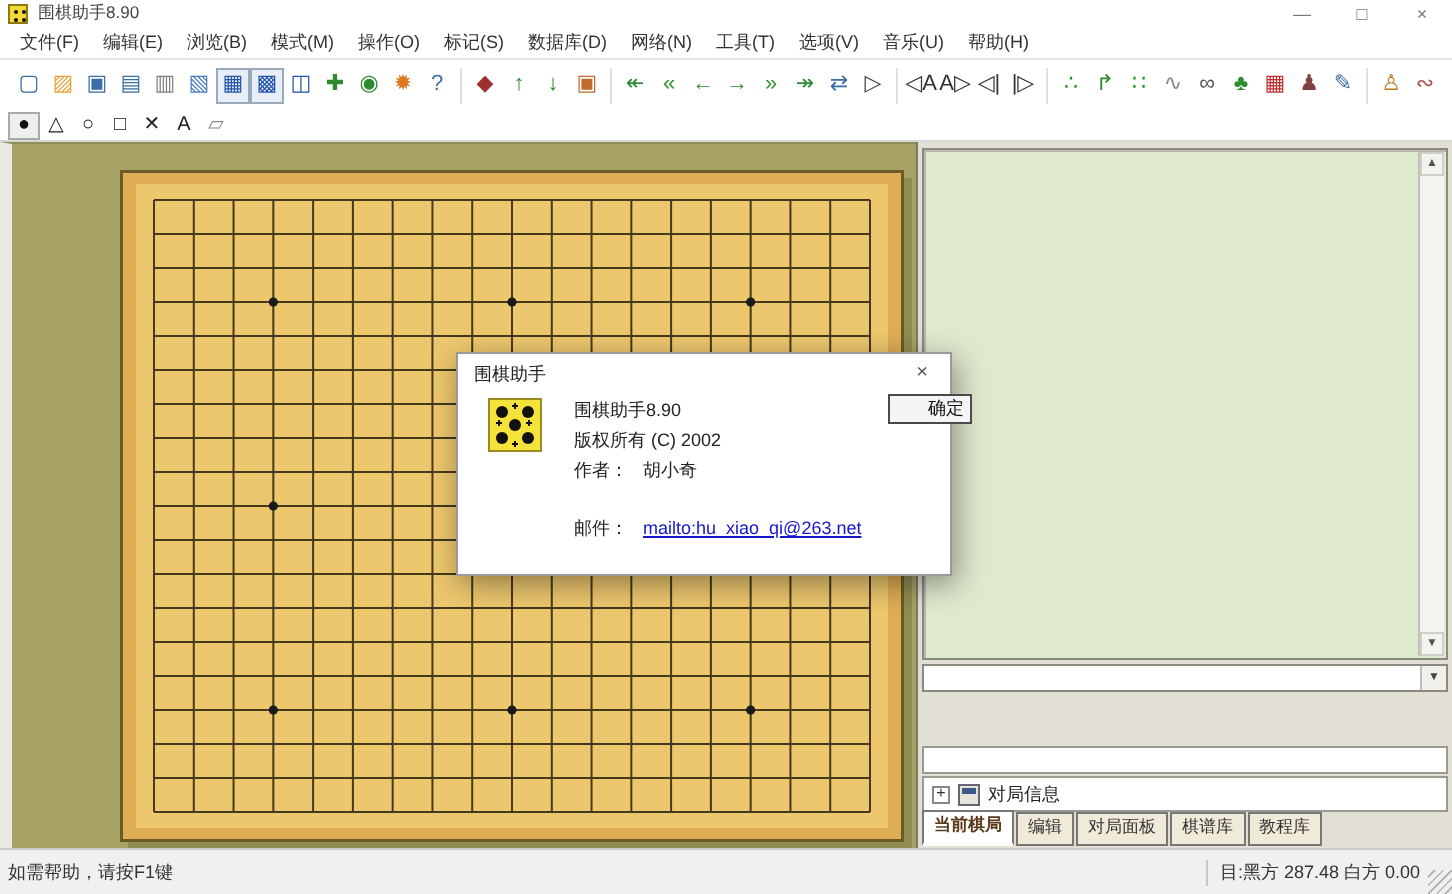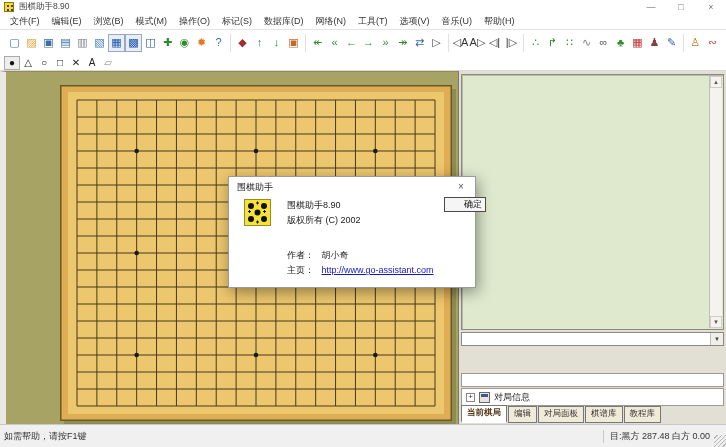--- a/index.html
+++ b/index.html
@@ -57,21 +57,21 @@
   #status-right span { border-left:1px solid #c8c8c8; padding:0 6px; white-space:nowrap; }
   #resize-grip { position:absolute; right:0; bottom:0; width:12px; height:12px;
     background:repeating-linear-gradient(135deg, transparent 0 2px, #b8b8b8 2px 3px); }
   
   #dialog { position:absolute; left:228px; top:176px; width:248px; height:112px; background:#ffffff; border:1px solid #9a9a9a; box-shadow:2px 4px 14px rgba(0,0,0,0.40); }
   #dlg-titlebar { position:relative; height:18px; background:#ffffff; }
   #dlg-title { position:absolute; left:8px; top:4px; font-size:9px; color:#222; }
   #dlg-close { position:absolute; right:0; top:0; width:28px; height:18px; display:flex; align-items:center; justify-content:center; color:#555; font-size:10px; }
   #dlg-icon { position:absolute; left:15px; top:22px; width:27px; height:27px; }
   .dlg-row { position:absolute; left:58px; font-size:9px; color:#222; white-space:nowrap; }
-  .dlg-label { display:inline-block; min-width:32px;margin-top:20px; }
+  .dlg-label { display:inline-block; min-width:32px; }
   a.dlg-link { color:#1515cc; text-decoration:underline; font-size:9px; }
   #dlg-ok { position:absolute; left:215px; top:20px; width:42px; height:15px; background:#f5f5f5; border:1px solid #4a4a4a; font-size:9px; display:flex; align-items:center; justify-content:center; color:#111;padding-left:16px; }
 </style>
 </head>
 <body>
 
 <div id="titlebar">
   <div id="app-icon">
     <i style="left:2px;top:2px"></i>
       <i style="left:6px;top:2px"></i>
@@ -269,18 +269,18 @@
     <circle cx="7" cy="20" r="3" fill="#111"></circle>
       <circle cx="20" cy="20" r="3" fill="#111"></circle>
     <path d="M12 4h3M13.5 2.5v3M4 12.5h3M5.5 11v3M22 12.5h-3M20.5 11v3M12 23h3M13.5 21.5v3" stroke="#111" stroke-width="1"></path>
   </svg>
   <div class="dlg-row" style="top:22px">围棋助手8.90</div>
   <div class="dlg-row" style="top:37px">版权所有 (C) 2002</div>
   <div class="dlg-row" style="top:52px">
     <span class="dlg-label">作者：</span>
     <span>胡小奇</span>
   </div>
-  <div class="dlg-row" style="top:67px">
-    <span class="dlg-label">主页：</span>
-    <a class="dlg-link" href="#">http://www.go-assistant.com</a>
+  <div class="dlg-row" style="top:81px">
+    <span class="dlg-label">邮件：</span>
+    <a class="dlg-link" href="#">mailto:hu_xiao_qi@263.net</a>
   </div>
   <div id="dlg-ok">确定</div>
 </div>
 
 </body></html>

